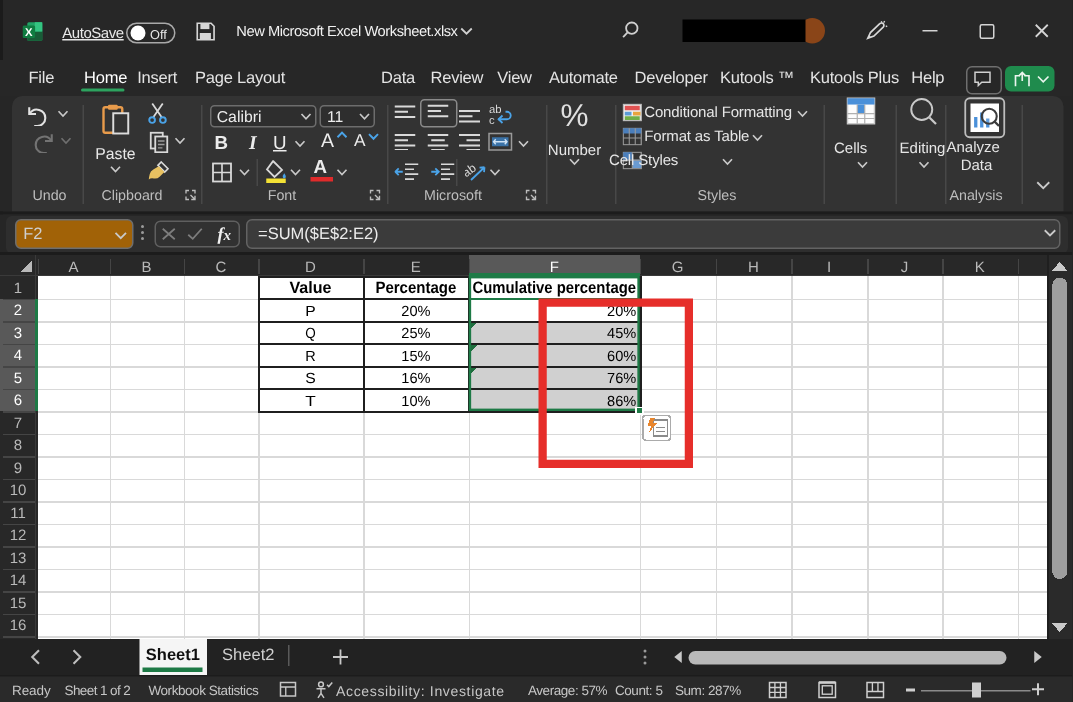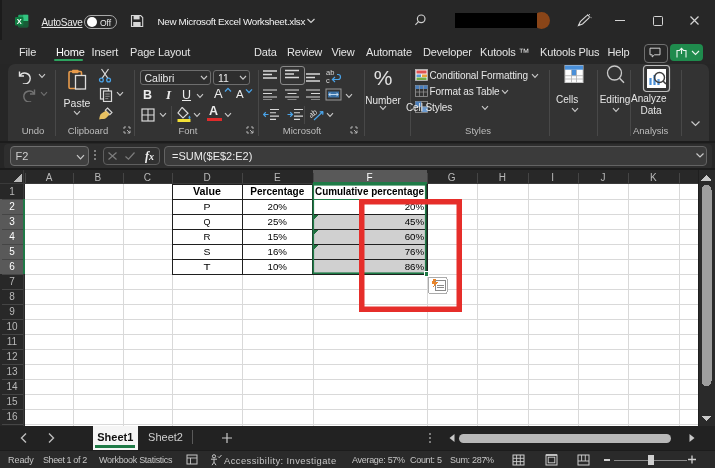--- a/index.html
+++ b/index.html
@@ -346,21 +346,21 @@
 
     <svg class="abs" style="left:690px;top:120px;" width="11" height="8" viewBox="0 0 11 8">
         <path d="M1.5 1.5 L5.5 5.5 L9.5 1.5" fill="none" stroke="#c9c9c9" stroke-width="1.2"></path>
       </svg>
   </div>
   <div class="abs" style="left:0;top:141px;width:715px;height:2px;background:#1c1c1c;"></div>
 
   <div class="abs" style="left:0;top:143px;width:715px;height:26px;background:#262626;"></div>
   <div class="abs" style="left:4px;top:143.5px;width:708px;height:25px;background:#2e2e2e;border-radius:4px;"></div>
   <div id="fbar">
-    <div class="abs" style="left:9.5px;top:146px;width:77px;height:18px;background:#404040;border:1px solid #6e6e6e;border-radius:4px;">
+    <div class="abs" style="left:9.5px;top:146px;width:77px;height:18px;background:#a16207;border:1px solid #6e6e6e;border-radius:4px;">
       <div class="abs" style="left:5px;top:2.5px;font-size:11px;color:#cfcfcf;">F2</div>
       <svg class="abs" style="left:65px;top:6.5px;" width="9" height="7" viewBox="0 0 9 7">
           <path d="M1 1.2 L4.5 4.8 L8 1.2" fill="none" stroke="#c9c9c9" stroke-width="1.2"></path>
         </svg>
     </div>
     <div class="abs" style="left:94px;top:150px;width:2px;height:2px;background:#9a9a9a;border-radius:50%;box-shadow:0 4px 0 #9a9a9a,0 8px 0 #9a9a9a;"></div>
     <div class="abs" style="left:103px;top:147px;width:55px;height:16px;background:#313131;border:1px solid #5f5f5f;border-radius:4px;"></div>
     <svg class="abs" style="left:107px;top:150.5px;" width="11" height="10" viewBox="0 0 11 10">
         <path d="M1.5 1.5 L9.5 8.5 M9.5 1.5 L1.5 8.5" stroke="#7d7d7d" stroke-width="1.2"></path>
       </svg>

